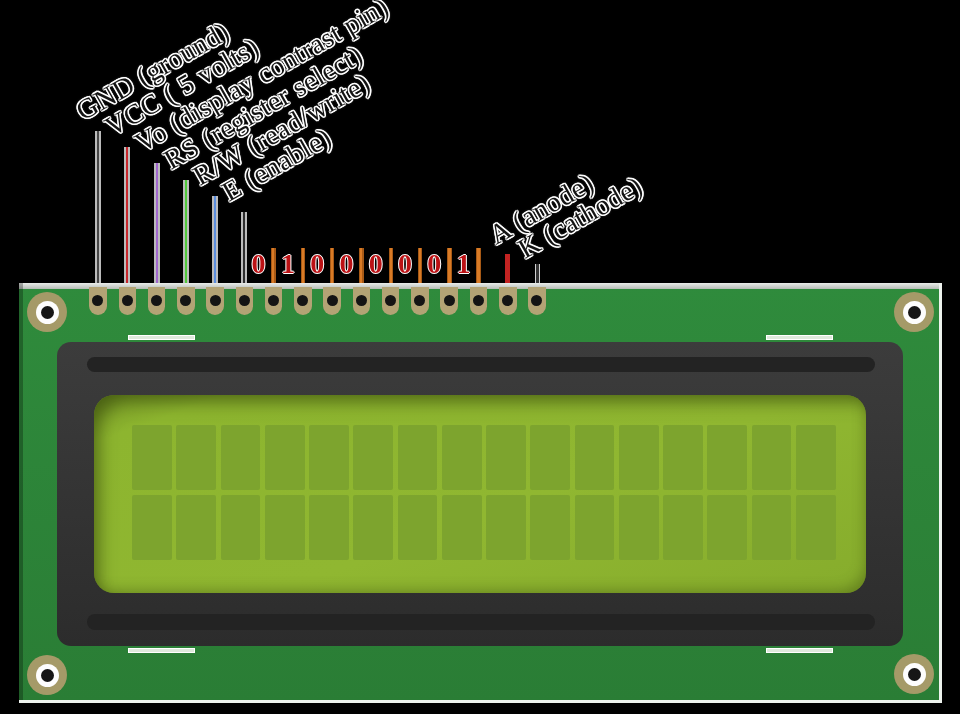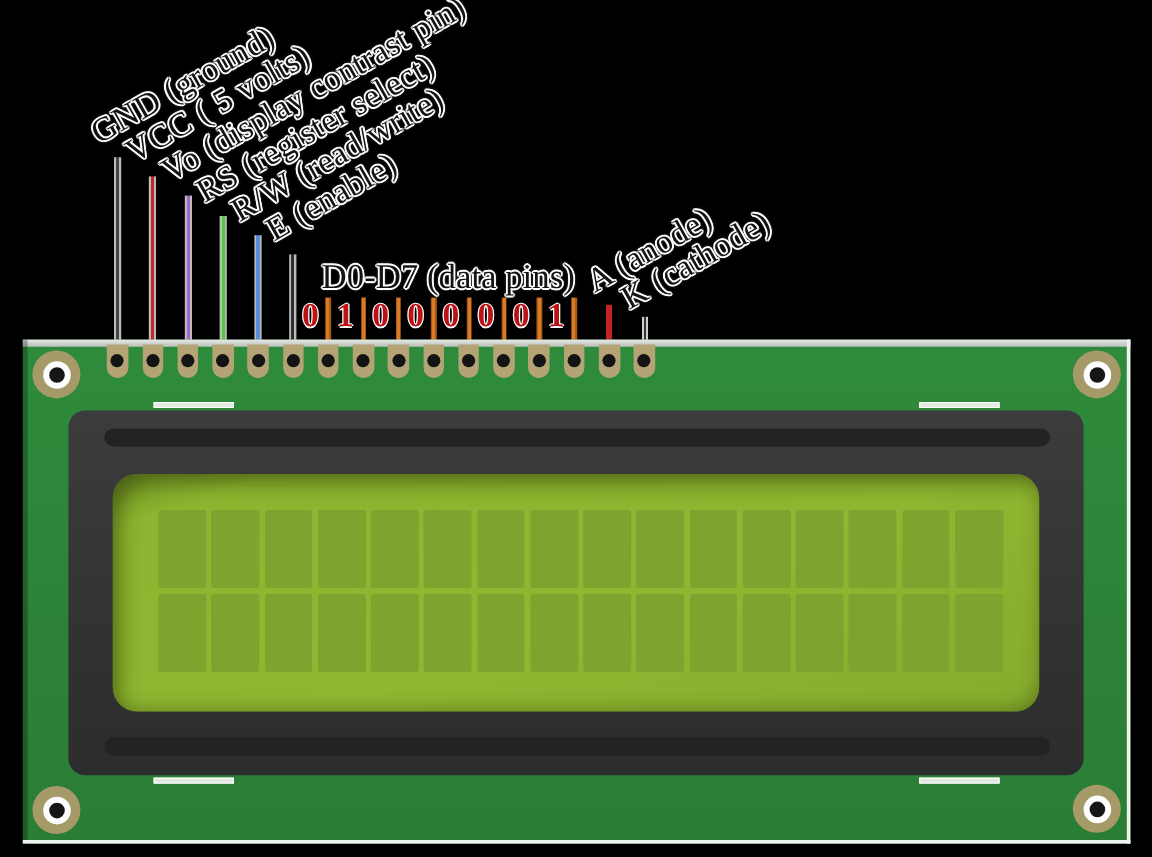--- a/index.html
+++ b/index.html
@@ -61,21 +61,20 @@
       <div class="wire" style="left: 124.27px; top: 147px; width: 6px; height: 141px; background: linear-gradient(90deg, rgb(187, 187, 187) 0px, rgb(187, 187, 187) 1.6px, rgb(200, 38, 44) 1.6px, rgb(200, 38, 44) 4.4px, rgb(187, 187, 187) 4.4px);"></div>
       <div class="rlabel" style="left: 116.27px; top: 110px;">VCC ( 5 volts)</div>
       <div class="wire" style="left: 153.54px; top: 163px; width: 6px; height: 125px; background: linear-gradient(90deg, rgb(187, 187, 187) 0px, rgb(187, 187, 187) 1.6px, rgb(160, 102, 206) 1.6px, rgb(160, 102, 206) 4.4px, rgb(187, 187, 187) 4.4px);"></div>
       <div class="rlabel" style="left: 145.54px; top: 126px;">Vo (display contrast pin)</div>
       <div class="wire" style="left: 182.81px; top: 180px; width: 6px; height: 108px; background: linear-gradient(90deg, rgb(187, 187, 187) 0px, rgb(187, 187, 187) 1.6px, rgb(82, 201, 60) 1.6px, rgb(82, 201, 60) 4.4px, rgb(187, 187, 187) 4.4px);"></div>
       <div class="rlabel" style="left: 174.81px; top: 143px;">RS (register select)</div>
       <div class="wire" style="left: 212.08px; top: 196px; width: 6px; height: 92px; background: linear-gradient(90deg, rgb(187, 187, 187) 0px, rgb(187, 187, 187) 1.6px, rgb(91, 141, 221) 1.6px, rgb(91, 141, 221) 4.4px, rgb(187, 187, 187) 4.4px);"></div>
       <div class="rlabel" style="left: 204.08px; top: 159px;">R/W (read/write)</div>
       <div class="wire" style="left: 241.35px; top: 212px; width: 6px; height: 76px; background: linear-gradient(90deg, rgb(187, 187, 187) 0px, rgb(187, 187, 187) 1.6px, rgb(46, 46, 46) 1.6px, rgb(46, 46, 46) 4.4px, rgb(187, 187, 187) 4.4px);"></div>
       <div class="rlabel" style="left: 233.35px; top: 175px;">E (enable)</div>
-      <div class="hlabel" style="left: 268px; top: 216px;">D0-D7 (data pins)</div>
       <div class="stub" style="left: 271.42px; top: 248px; width: 4.5px; height: 38px; background: linear-gradient(90deg, rgb(168, 90, 22) 0px, rgb(168, 90, 22) 1px, rgb(217, 123, 38) 1px, rgb(217, 123, 38) 3.5px, rgb(168, 90, 22) 3.5px);"></div>
       <div class="digit" style="left: 258.62px; top: 250px; color: rgb(187, 18, 21);">0</div>
       <div class="stub" style="left: 300.69px; top: 248px; width: 4.5px; height: 38px; background: linear-gradient(90deg, rgb(168, 90, 22) 0px, rgb(168, 90, 22) 1px, rgb(217, 123, 38) 1px, rgb(217, 123, 38) 3.5px, rgb(168, 90, 22) 3.5px);"></div>
       <div class="digit" style="left: 287.89px; top: 250px; color: rgb(187, 18, 21);">1</div>
       <div class="stub" style="left: 329.96px; top: 248px; width: 4.5px; height: 38px; background: linear-gradient(90deg, rgb(168, 90, 22) 0px, rgb(168, 90, 22) 1px, rgb(217, 123, 38) 1px, rgb(217, 123, 38) 3.5px, rgb(168, 90, 22) 3.5px);"></div>
       <div class="digit" style="left: 317.16px; top: 250px; color: rgb(187, 18, 21);">0</div>
       <div class="stub" style="left: 359.23px; top: 248px; width: 4.5px; height: 38px; background: linear-gradient(90deg, rgb(168, 90, 22) 0px, rgb(168, 90, 22) 1px, rgb(217, 123, 38) 1px, rgb(217, 123, 38) 3.5px, rgb(168, 90, 22) 3.5px);"></div>
       <div class="digit" style="left: 346.43px; top: 250px; color: rgb(187, 18, 21);">0</div>
       <div class="stub" style="left: 388.5px; top: 248px; width: 4.5px; height: 38px; background: linear-gradient(90deg, rgb(168, 90, 22) 0px, rgb(168, 90, 22) 1px, rgb(217, 123, 38) 1px, rgb(217, 123, 38) 3.5px, rgb(168, 90, 22) 3.5px);"></div>
       <div class="digit" style="left: 375.7px; top: 250px; color: rgb(187, 18, 21);">0</div>

